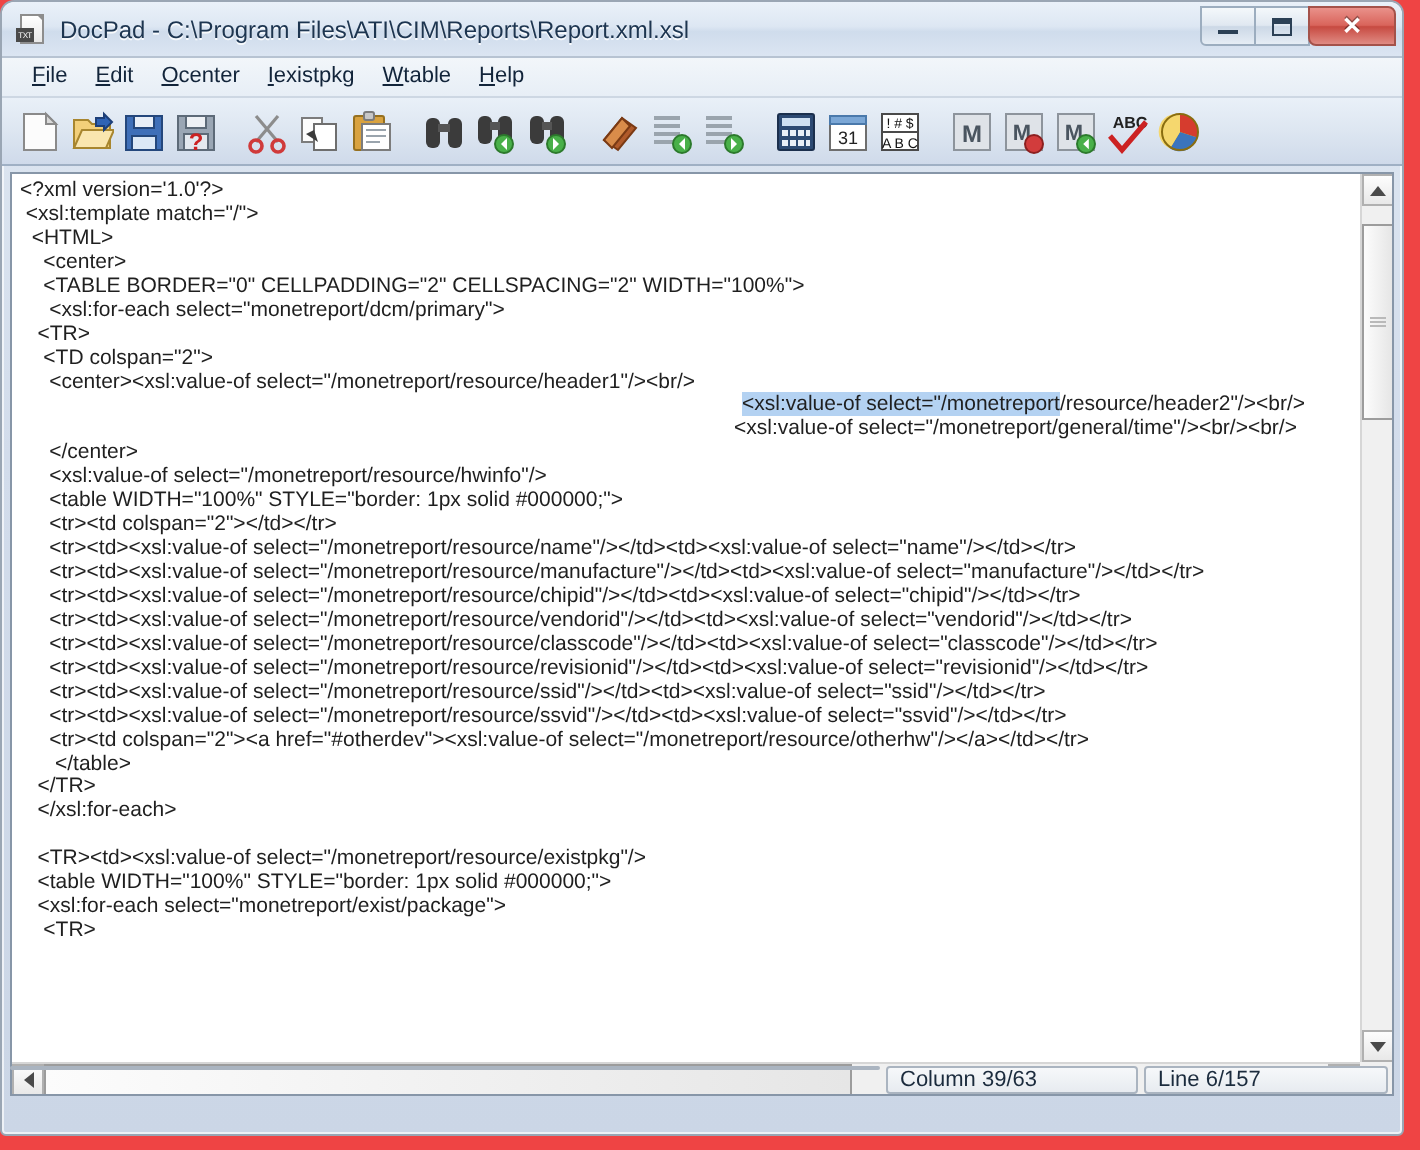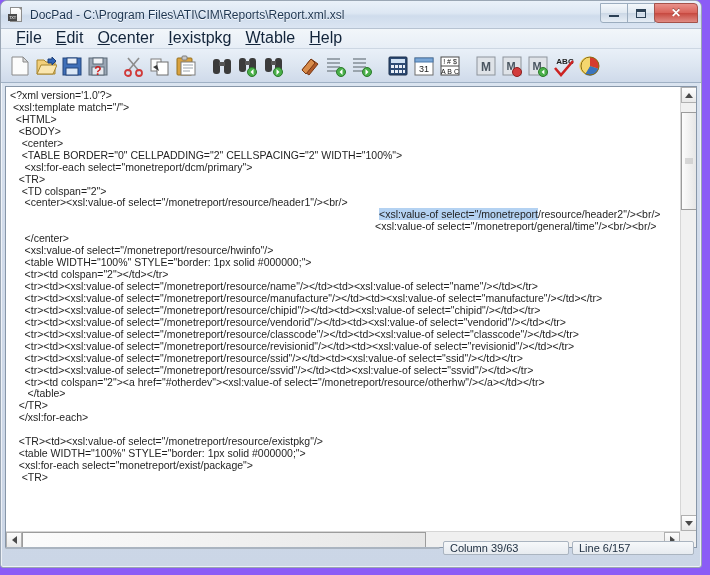--- a/index.html
+++ b/index.html
@@ -9,21 +9,21 @@
     width: 710px; height: 575px;
     overflow: hidden;
     background: #ffffff;
     font-family: "Liberation Sans", sans-serif;
   }
 
   
   #desktop {
     position: relative;
     width: 710px; height: 575px;
-    background: #8b5cf6;
+    background: #ef4444;
     padding-left: 20px;
   }
 
   #window {
     position: absolute;
     left: 0; top: 0;
     width: 702px; height: 568px;
     border: 1px solid #9aa6b4;
     border-radius: 7px 7px 3px 3px;
     background: linear-gradient(to bottom, #dfe8f2 0%, #d2dceb 40%, #cbd6e6 100%);
@@ -115,21 +115,21 @@
   
   #menubar {
     height: 20px;
     background: linear-gradient(to bottom, #f2f6fa, #e7eef6);
     display: flex;
     align-items: center;
     padding-left: 8px;
     border-bottom: 1px solid #cdd7e3;
   }
   .menu-item {
-    font-size: 16px;
+    font-size: 11px;
     color: #12243a;
     padding: 1px 7px 2px 7px;
     cursor: default;
     white-space: nowrap;
   }
   .menu-item .u { text-decoration: underline; }
 
   
   #toolbar {
     height: 34px;
@@ -180,21 +180,20 @@
     color: #1f1f1f;
   }
   #sel-line-wrap { position: relative; }
   .right-block {
     position: absolute;
     left: 361px;
     white-space: pre;
     font-size: 10.5px;
     line-height: 11.95px;
     color: #1f1f1f;
-    margin-left: 8px;
   }
 
   
   .sb-v {
     position: absolute;
     right: 0; top: 0; bottom: 16px;
     width: 16px;
     background: #f0f0f0;
     border-left: 1px solid #d6d6d6;
   }
@@ -245,21 +244,21 @@
   .tri-left { border-width: 4px 5px 4px 0; border-color: transparent #4a4a4a transparent transparent; }
   .tri-right { border-width: 4px 0 4px 5px; border-color: transparent transparent transparent #4a4a4a; }
 
   
   #statusbar {
     position: absolute;
     left: 4px; right: 4px;
     bottom: 4px;
     height: 30px;
     display: flex;
-    align-items: center;
+    align-items: flex-start;
     gap: 0;
   }
   .sb-cell {
     background: linear-gradient(to bottom, #f6f8fa, #e7ebf0);
     border: 1px solid #aab4c0;
     border-radius: 2px;
     font-size: 11px;
     color: #1b2b3d;
     display: flex; align-items: center;
     padding: 0 6px;
@@ -513,21 +512,20 @@
           <circle cx="11" cy="11" r="9" fill="none" stroke="#8a6d10"></circle>
         </svg>
       </div>
     </div>
 
     <div id="editor-wrap">
       <div id="code">
           <div class="ln">&lt;?xml version='1.0'?&gt;</div>
           <div class="ln"> &lt;xsl:template match="/"&gt;</div>
           <div class="ln">  &lt;HTML&gt;</div>
-          <div class="ln">   &lt;BODY&gt;</div>
           <div class="ln">    &lt;center&gt;</div>
           <div class="ln">    &lt;TABLE BORDER="0" CELLPADDING="2" CELLSPACING="2" WIDTH="100%"&gt;</div>
           <div class="ln">     &lt;xsl:for-each select="monetreport/dcm/primary"&gt;</div>
           <div class="ln">   &lt;TR&gt;</div>
           <div class="ln">    &lt;TD colspan="2"&gt;</div>
           <div class="ln">     &lt;center&gt;&lt;xsl:value-of select="/monetreport/resource/header1"/&gt;&lt;br/&gt;</div>
           <div class="ln" id="sel-line-wrap"><span class="right-block"><span class="sel">&lt;xsl:value-of select="/monetreport</span><span>/resource/header2"/&gt;&lt;br/&gt;</span></span></div>
           <div class="ln"><span class="right-block">&lt;xsl:value-of select="/monetreport/general/time"/&gt;&lt;br/&gt;&lt;br/&gt;</span></div>
           <div class="ln">     &lt;/center&gt;</div>
           <div class="ln">     &lt;xsl:value-of select="/monetreport/resource/hwinfo"/&gt;</div>

